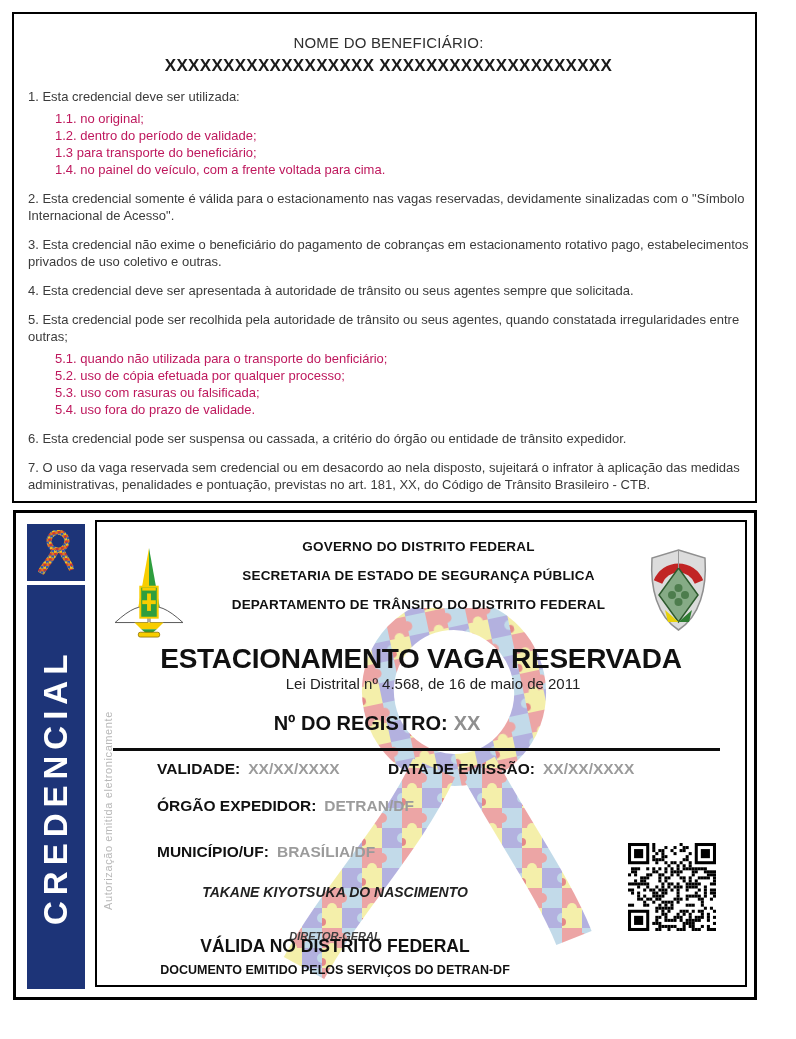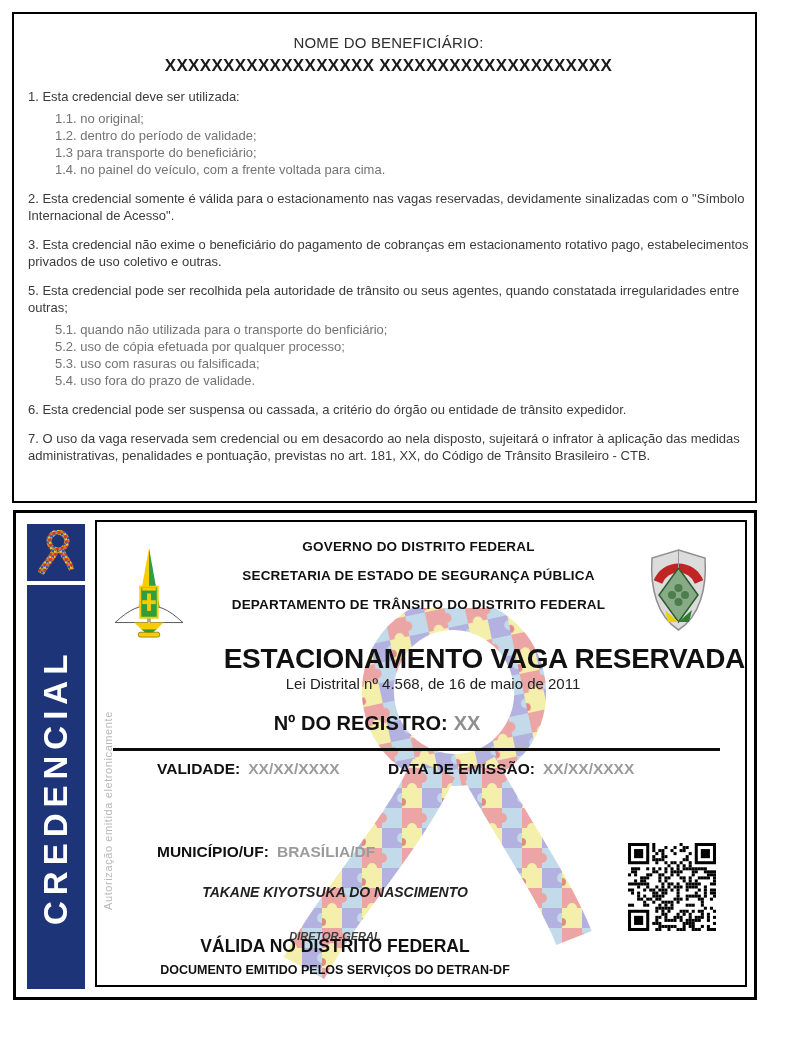--- a/index.html
+++ b/index.html
@@ -5,41 +5,41 @@
   html,body{margin:0;padding:0;background:#fff;}
   body{width:796px;height:1039px;position:relative;font-family:"Liberation Sans",sans-serif;color:#111;}
   .vert{writing-mode:vertical-rl;transform:rotate(180deg);}
 
   
   .rules-box{position:absolute;left:12px;top:12px;width:745px;height:491px;border:2px solid #000;
              box-sizing:border-box;padding:20px 6px 0 14px;overflow:hidden;background:#fff;}
   .rules-title{text-align:center;font-size:15px;color:#2f2f2f;letter-spacing:.2px;}
   .rules-name{text-align:center;font-size:17px;font-weight:700;color:#1a1a1a;margin-top:5px;letter-spacing:.3px;}
   .rule{font-size:13px;line-height:17px;color:#3b3b3b;margin:12px 0 0 0;}
-  .rule-sub{list-style:none;margin:5px 0 0 0;padding:0 0 0 27px;font-size:13px;line-height:17px;color:#737373;}
+  .rule-sub{list-style:none;margin:5px 0 0 0;padding:0 0 0 27px;font-size:13px;line-height:17px;color:#be185d;}
 
   
   .cred-box{position:absolute;left:13px;top:510px;width:744px;height:490px;border:3px solid #000;
             box-sizing:border-box;background:#fff;}
   .ribbon-tile{position:absolute;left:11px;top:11px;width:58px;height:57px;background:#1d3478;
                display:flex;align-items:center;justify-content:center;}
   .cred-bar{position:absolute;left:11px;top:72px;width:58px;height:404px;background:#1d3478;}
   .cred-bar span{display:block;width:100%;height:100%;text-align:center;line-height:58px;
                  color:#fff;font-weight:700;font-size:33px;letter-spacing:6px;}
   .card{position:absolute;left:79px;top:7px;width:648px;height:463px;border:2px solid #000;
         box-sizing:content-box;background:#fff;overflow:hidden;}
   .card > *{position:absolute;}
   .watermark{left:185px;top:86px;z-index:0;}
   .layer{z-index:2;}
   .vnote{left:5px;top:138px;height:302px;color:#b8b8b8;font-size:11px;letter-spacing:.6px;text-align:center;z-index:2;}
   .emblem{left:16px;top:23px;}
   .badge{left:548px;top:26px;}
   .hdr{left:90px;right:95px;top:17px;text-align:center;}
   .hdr div{font-size:13.5px;font-weight:700;margin-bottom:14px;letter-spacing:.2px;}
-  .card-title{left:0;right:0;top:121px;text-align:right;font-size:28px;font-weight:700;letter-spacing:-.3px;}
+  .card-title{left:0;right:0;top:121px;text-align:center;font-size:28px;font-weight:700;letter-spacing:-.3px;}
   .card-subtitle{left:0;right:0;top:153px;text-align:center;font-size:15px;color:#222;padding-left:24px;}
   .registro{left:0;width:560px;top:190px;text-align:center;font-size:20px;font-weight:700;}
   .registro .val{color:#8f8f8f;margin-left:6px;text-align:center;}
   .hrline{left:16px;top:226px;width:607px;height:3px;background:#0c0c0c;}
   .frow{font-size:15.5px;font-weight:700;white-space:nowrap;}
   .frow .val{color:#9b9b9b;margin-left:8px;}
   .f-validade{left:60px;top:238px;}
   .f-emissao{left:291px;top:238px;}
   .f-orgao{left:60px;top:275px;}
   .f-municipio{left:60px;top:321px;}
@@ -58,20 +58,21 @@
 
   <p class="rule">1. Esta credencial deve ser utilizada:</p>
   <ul class="rule-sub">
     <li>1.1. no original;</li>
     <li>1.2. dentro do período de validade;</li>
     <li>1.3 para transporte do beneficiário;</li>
     <li>1.4. no painel do veículo, com a frente voltada para cima.</li>
   </ul>
   <p class="rule">2. Esta credencial somente é válida para o estacionamento nas vagas reservadas, devidamente sinalizadas com o "Símbolo Internacional de Acesso".</p>
   <p class="rule">3. Esta credencial não exime o beneficiário do pagamento de cobranças em estacionamento rotativo pago, estabelecimentos privados de uso coletivo e outras.</p>
+  <p class="rule">4. Esta credencial deve ser apresentada à autoridade de trânsito ou seus agentes sempre que solicitada.</p>
   <p class="rule">5. Esta credencial pode ser recolhida pela autoridade de trânsito ou seus agentes, quando constatada irregularidades entre outras;</p>
   <ul class="rule-sub">
     <li>5.1. quando não utilizada para o transporte do benficiário;</li>
     <li>5.2. uso de cópia efetuada por qualquer processo;</li>
     <li>5.3. uso com rasuras ou falsificada;</li>
     <li>5.4. uso fora do prazo de validade.</li>
   </ul>
   <p class="rule">6. Esta credencial pode ser suspensa ou cassada, a critério do órgão ou entidade de trânsito expedidor.</p>
   <p class="rule">7. O uso da vaga reservada sem credencial ou em desacordo ao nela disposto, sujeitará o infrator à aplicação das medidas administrativas, penalidades e pontuação, previstas no art. 181, XX, do Código de Trânsito Brasileiro - CTB.</p>
 </section>
@@ -169,20 +170,23 @@
       <span>Nº DO REGISTRO:</span><span class="val">XX</span>
     </div>
 
     <div class="hrline layer"></div>
 
     <div class="frow f-validade layer">
       <span>VALIDADE:</span><span class="val">XX/XX/XXXX</span>
     </div>
     <div class="frow f-emissao layer">
       <span>DATA DE EMISSÃO:</span><span class="val">XX/XX/XXXX</span>
+    </div>
+    <div class="frow f-orgao layer">
+      <span>ÓRGÃO EXPEDIDOR:</span><span class="val">DETRAN/DF</span>
     </div>
     <div class="frow f-municipio layer">
       <span>MUNICÍPIO/UF:</span><span class="val">BRASÍLIA/DF</span>
     </div>
 
     <svg class="qr layer" id="qr" width="88" height="88" viewBox="0 0 29 29">
         <g fill="#000">
           <rect x="8" y="0" width="1" height="1"></rect>
           <rect x="17" y="0" width="1" height="1"></rect>
           <rect x="8" y="1" width="1" height="1"></rect>

